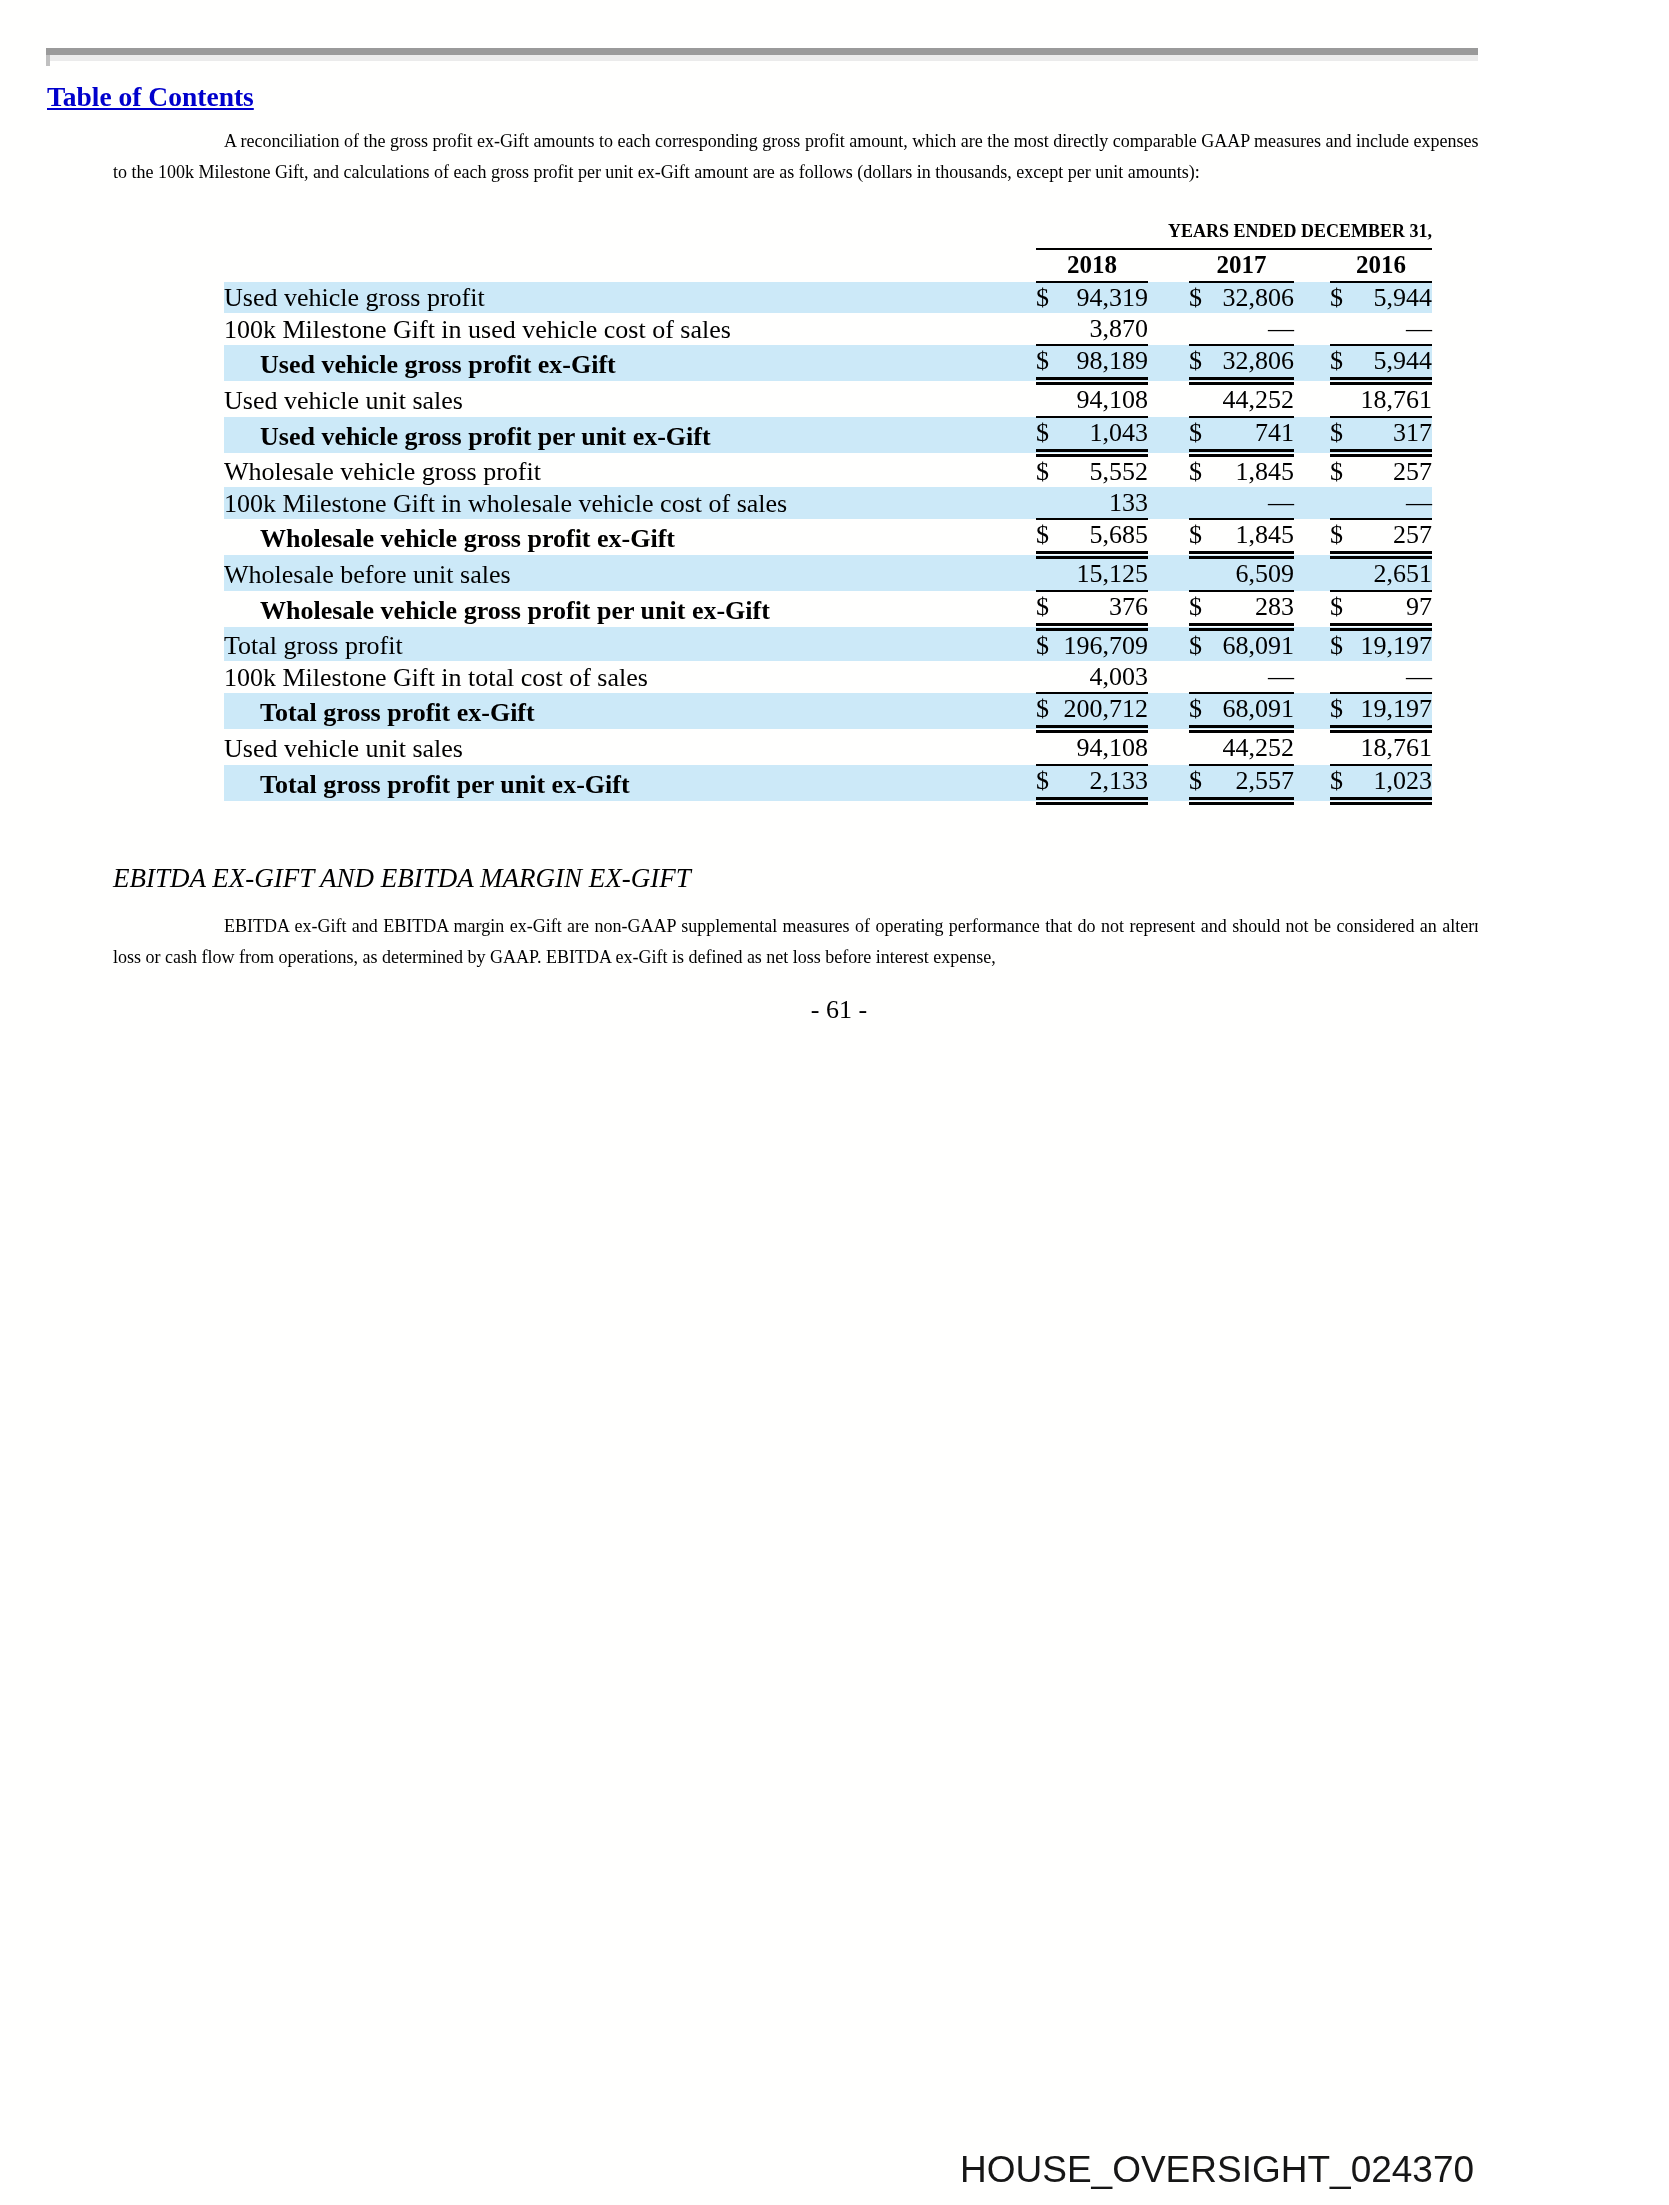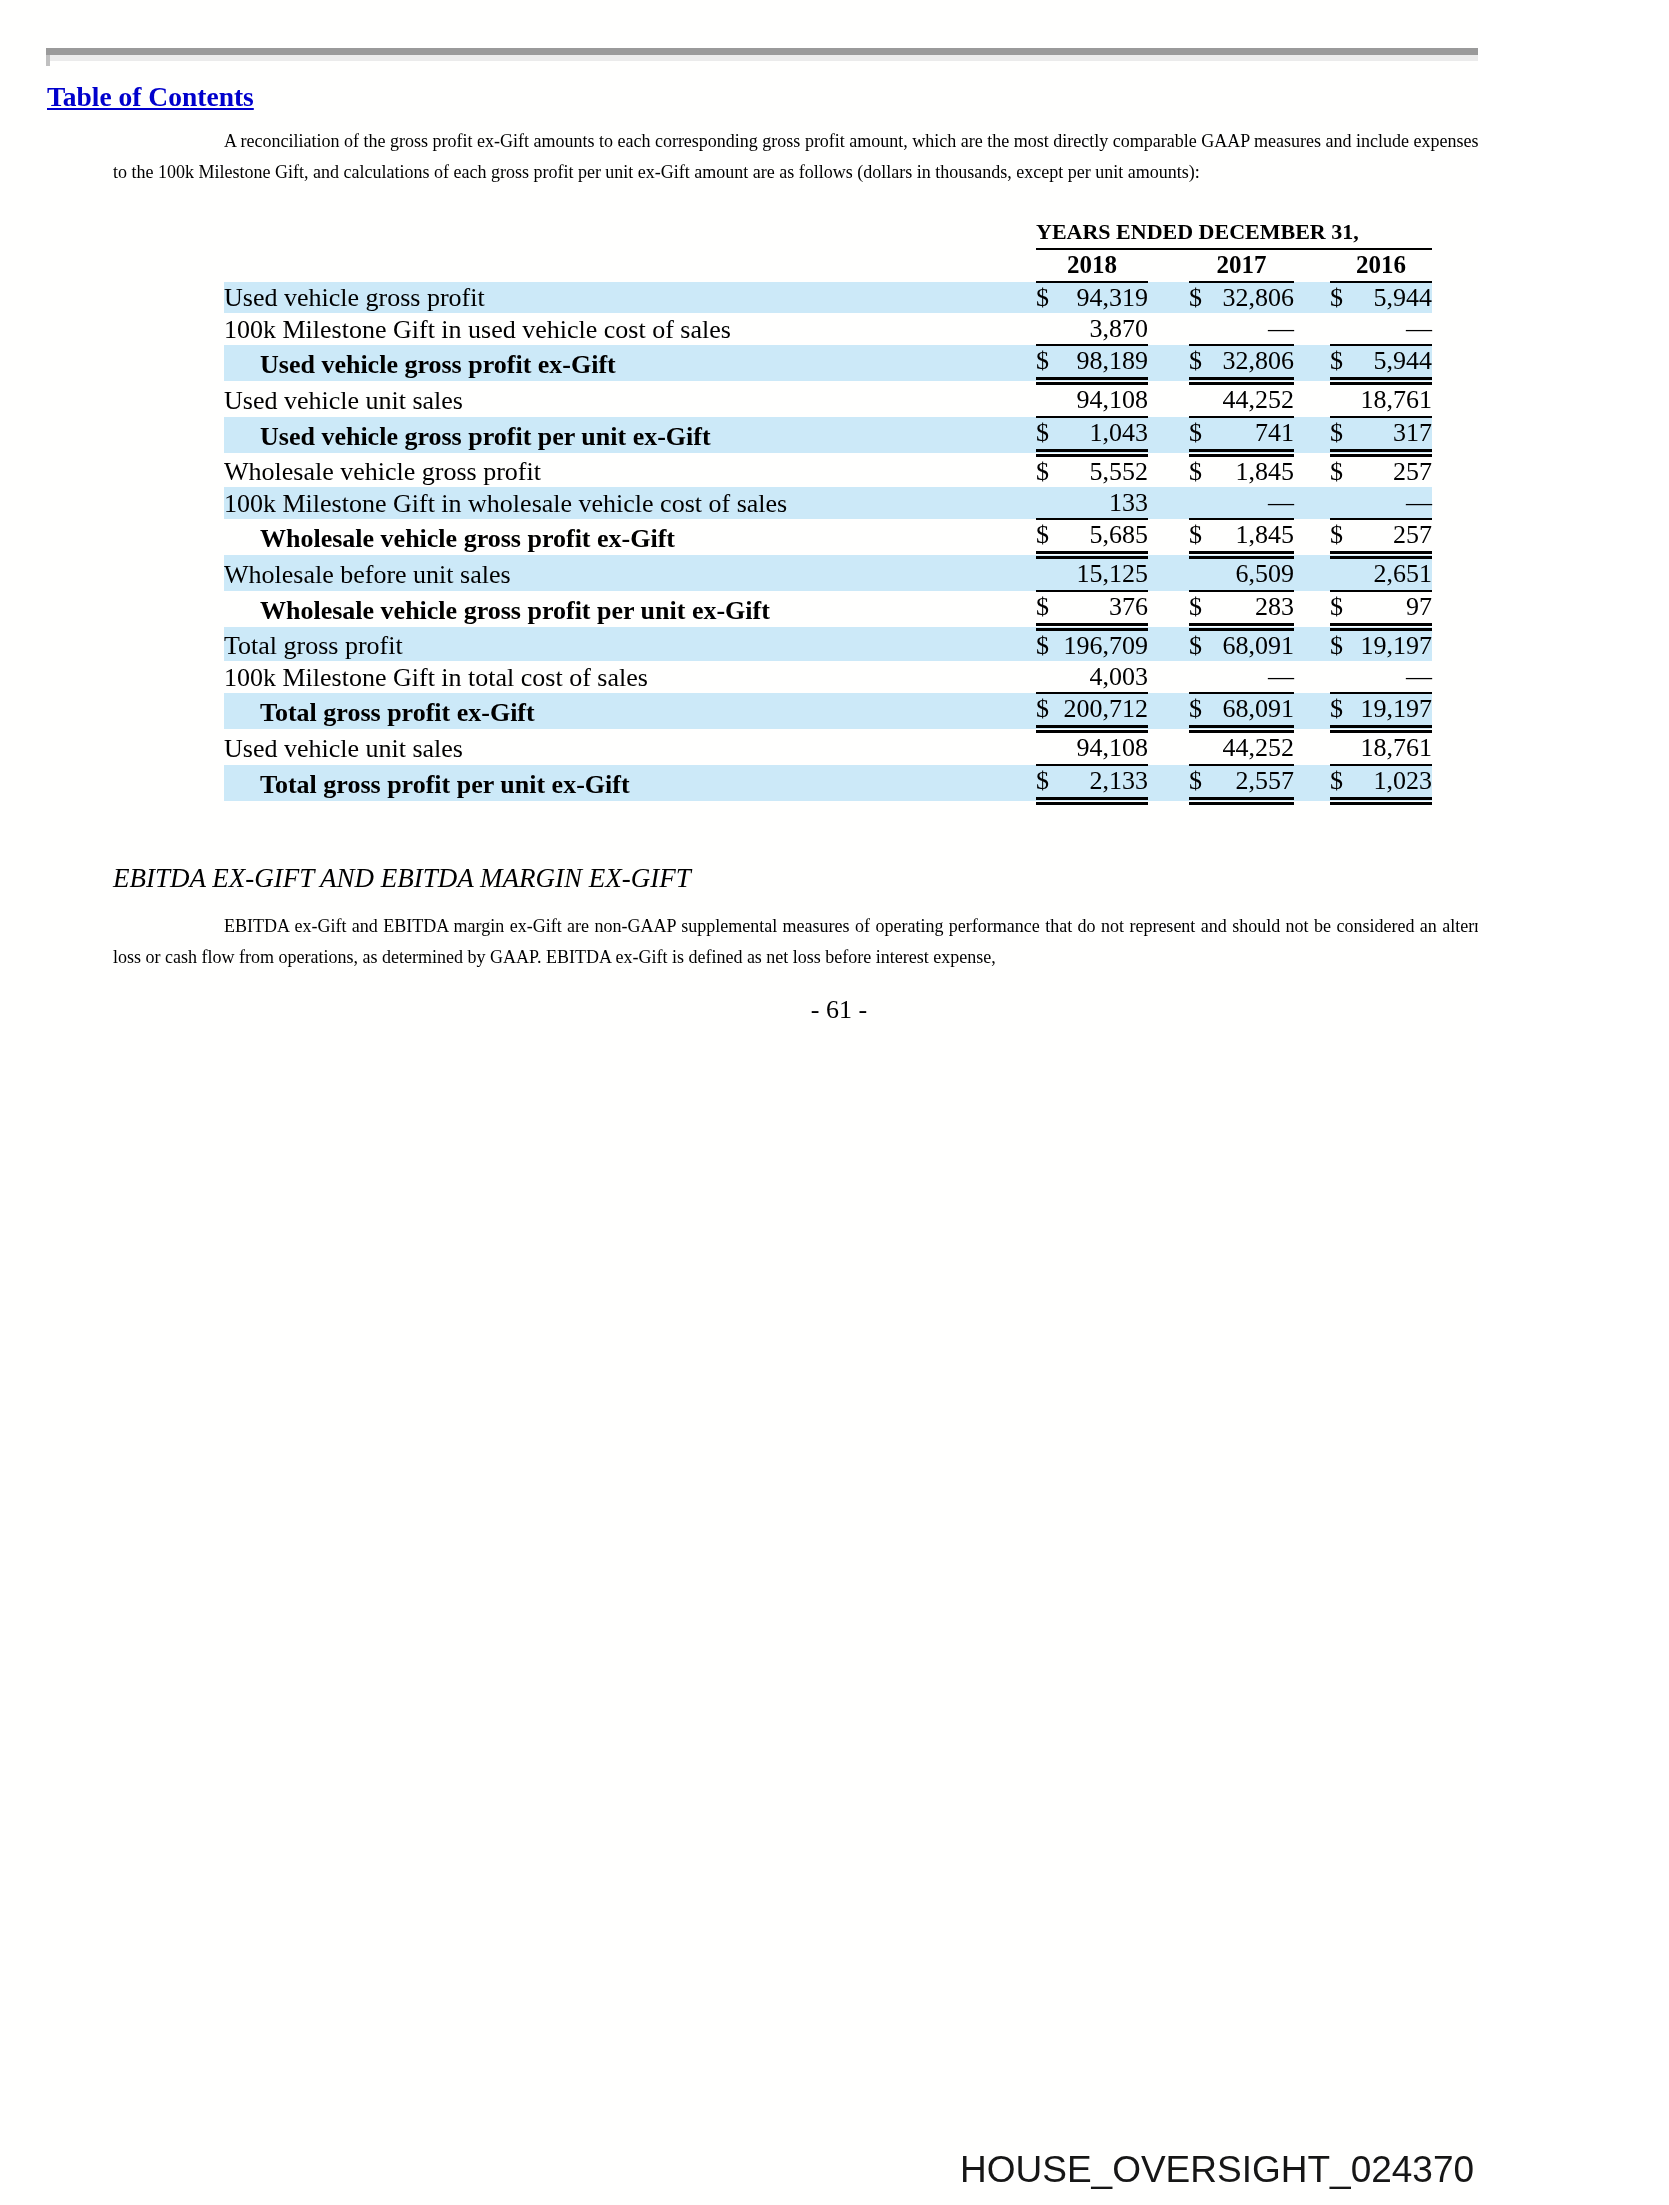--- a/index.html
+++ b/index.html
@@ -20,21 +20,21 @@
     font-size:18px; line-height:31px; text-align:justify; text-indent:111px; margin:0;
   }
   
   table.fin {
     border-collapse:collapse; table-layout:fixed;
     width:1208px; margin-left:111px; margin-top:29px;
     font-size:26px; line-height:27.5px;
   }
   table.fin td, table.fin th { padding:1.3px 0 2px 0; white-space:nowrap; vertical-align:bottom; }
   th.years-hdr {
-    font-size:22px; font-weight:bold; text-align:left;
+    font-size:18px; font-weight:bold; text-align:right;
     border-bottom:2.6px solid #000; padding-bottom:0.7px;
   }
   th.yr {
     font-size:25px; font-weight:bold; text-align:center;
     border-bottom:2.6px solid #000; padding-bottom:0.7px;
   }
   td.lbl { text-align:left; overflow:hidden; }
   td.cur { text-align:left; }
   td.amt { text-align:right; }
   tr.shaded td { background:var(--row-shade, #cce9f8); }

